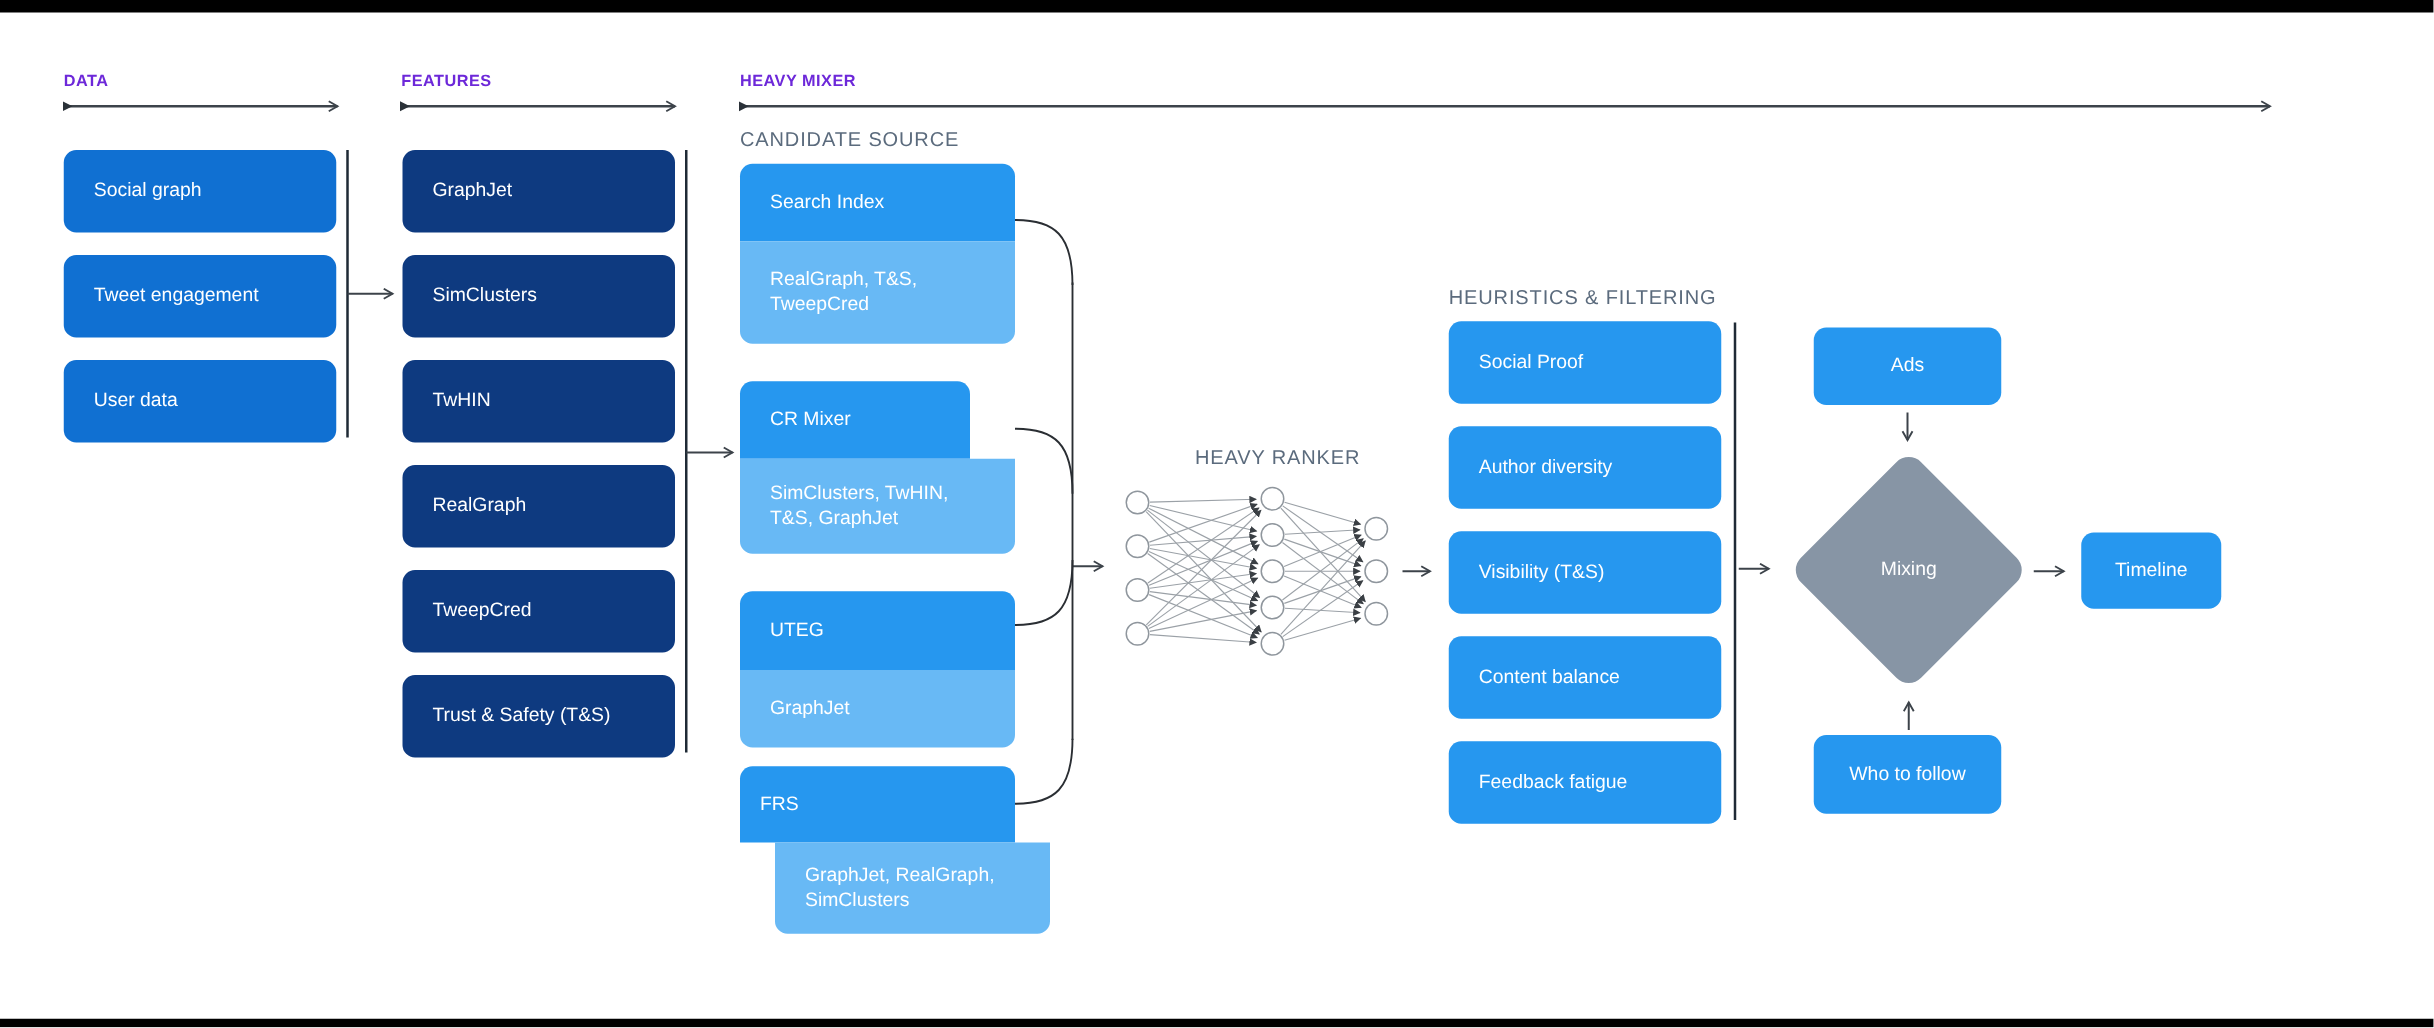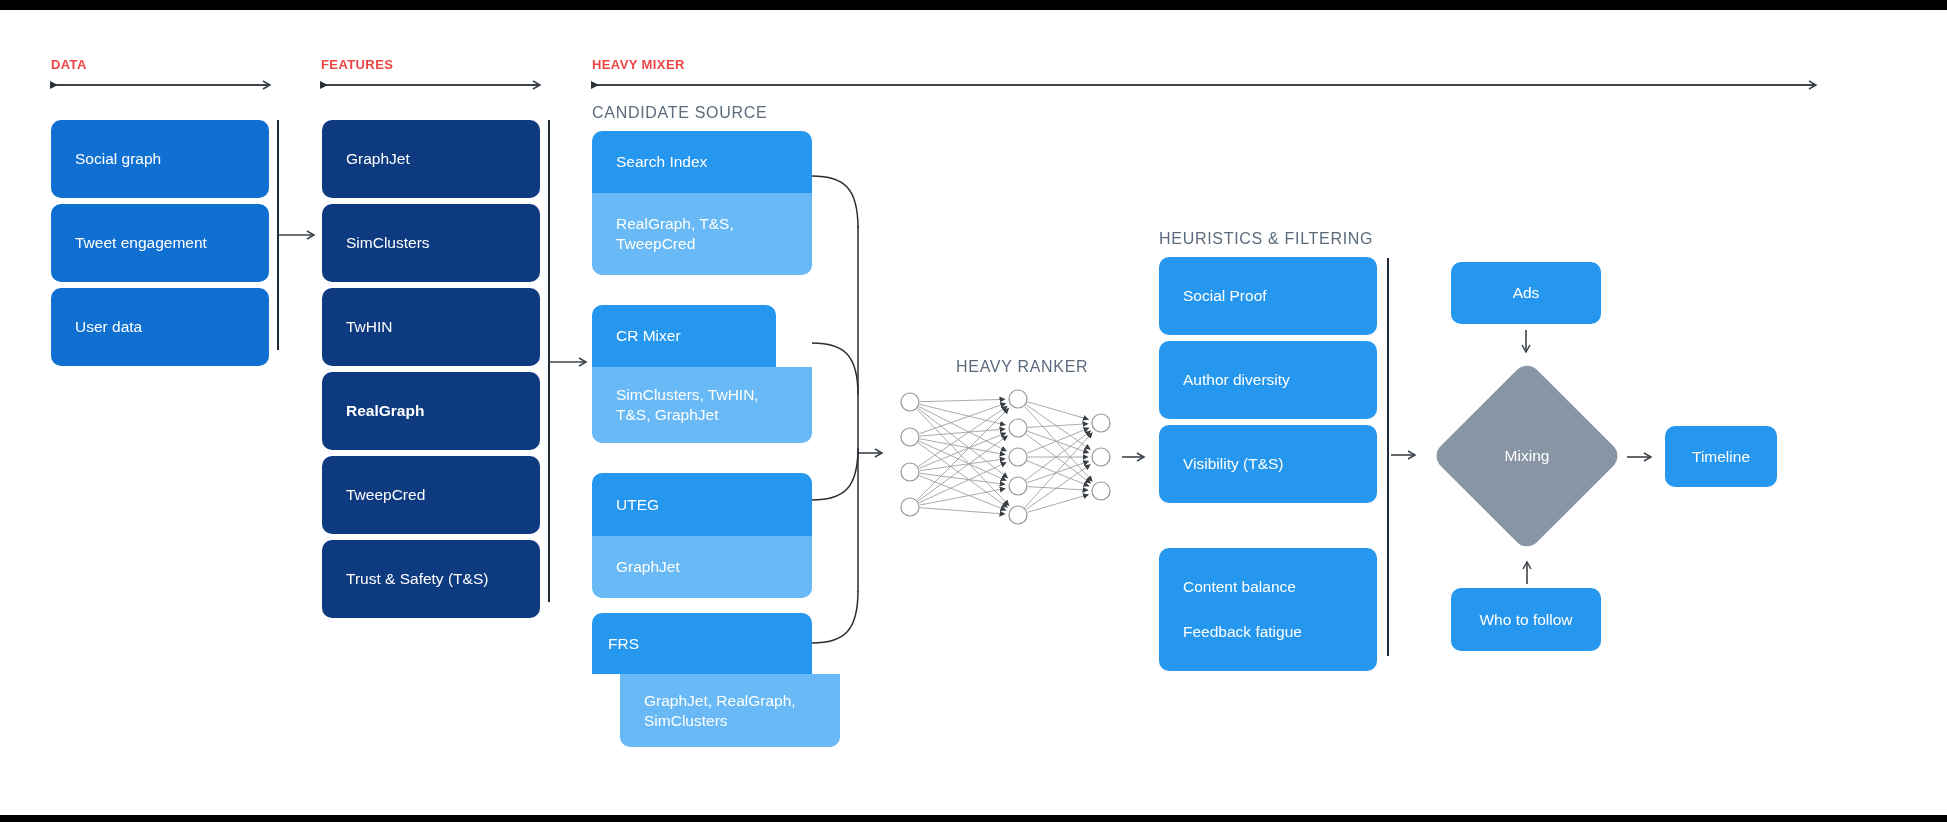--- a/index.html
+++ b/index.html
@@ -4,29 +4,29 @@
 <style>
   html,body{margin:0;padding:0;background:#fff;}
   #canvas{
     position:relative;width:1947px;height:822px;overflow:hidden;background:#ffffff;
     font-family:"Liberation Sans","DejaVu Sans",sans-serif;
   }
   .bar{position:absolute;left:0;width:1947px;background:#000;}
   #bar-top{top:0;height:10px;}
   #bar-bottom{top:815px;height:7px;}
 
-  .col-label{position:absolute;font-size:13px;font-weight:700;color:#ef4444;letter-spacing:.4px;}
+  .col-label{position:absolute;font-size:13px;font-weight:700;color:#6d28d9;letter-spacing:.4px;}
   .sub-label{position:absolute;font-size:16px;font-weight:500;color:#5b6b7d;letter-spacing:.7px;}
 
   .box{
     position:absolute;border-radius:10px;color:#fff;font-size:15.5px;
     display:flex;align-items:center;padding:0 24px;box-sizing:border-box;line-height:20px;
   }
   .w-std{width:218px;}
-  .h-std{height:78px;}
+  .h-std{height:66px;}
   .blue-med{background:#1070d2;}
   .navy{background:#0e3a80;}
   .blue-bright{background:#2697ef;}
   .blue-light{background:#68b9f5;}
   .center{justify-content:center;padding:0;text-align:left;}
 
   .cand-head{border-radius:10px 10px 0 0;}
   .cand-sub{border-radius:0 0 10px 10px;}
 
   #diamond{
@@ -135,21 +135,21 @@
 
   <div class="col-label" style="left:51px;top:57px;">DATA</div>
   <div class="box w-std h-std blue-med" style="left:51px;top:120px;">Social graph</div>
   <div class="box w-std h-std blue-med" style="left:51px;top:204px;">Tweet engagement</div>
   <div class="box w-std h-std blue-med" style="left:51px;top:288px;">User data</div>
 
   <div class="col-label" style="left:321px;top:57px;">FEATURES</div>
   <div class="box w-std h-std navy" style="left:322px;top:120px;">GraphJet</div>
   <div class="box w-std h-std navy" style="left:322px;top:204px;">SimClusters</div>
   <div class="box w-std h-std navy" style="left:322px;top:288px;">TwHIN</div>
-  <div class="box w-std h-std navy" style="left:322px;top:372px;font-weight:bold;">RealGraph</div>
+  <div class="box w-std h-std navy" style="left:322px;top:372px;">RealGraph</div>
   <div class="box w-std h-std navy" style="left:322px;top:456px;">TweepCred</div>
   <div class="box w-std h-std navy" style="left:322px;top:540px;">Trust &amp; Safety (T&amp;S)</div>
 
   <div class="col-label" style="left:592px;top:57px;">HEAVY MIXER</div>
   <div class="sub-label" style="left:592px;top:104px;">CANDIDATE SOURCE</div>
 
   <div class="box blue-bright cand-head" style="left:592px;top:131px;width:220px;height:62px;">Search Index</div>
   <div class="box blue-light cand-sub" style="left:592px;top:193px;width:220px;height:82px;">RealGraph, T&amp;S, TweepCred</div>
 
   <div class="box blue-bright cand-head" style="left:592px;top:305px;width:184px;height:62px;">CR Mixer</div>
@@ -160,21 +160,21 @@
 
   <div class="box blue-bright cand-head" style="left:592px;top:613px;width:220px;height:61px;padding-left:16px;">FRS</div>
   <div class="box blue-light cand-sub" style="left:592px;top:674px;width:220px;height:73px;margin-left:28px;">GraphJet, RealGraph, SimClusters</div>
 
   <div class="sub-label" style="left:956px;top:358px;">HEAVY RANKER</div>
 
   <div class="sub-label" style="left:1159px;top:230px;">HEURISTICS &amp; FILTERING</div>
   <div class="box w-std h-std blue-bright" style="left:1159px;top:257px;">Social Proof</div>
   <div class="box w-std h-std blue-bright" style="left:1159px;top:341px;">Author diversity</div>
   <div class="box w-std h-std blue-bright" style="left:1159px;top:425px;">Visibility (T&amp;S)</div>
-  <div class="box w-std h-std blue-bright" style="left:1159px;top:509px;margin-top:39px;">Content balance</div>
+  <div class="box w-std h-std blue-bright" style="left:1159px;top:509px;">Content balance</div>
   <div class="box w-std h-std blue-bright" style="left:1159px;top:593px;">Feedback fatigue</div>
 
   <div class="box blue-bright center" style="left:1451px;top:262px;width:150px;height:62px;">Ads</div>
   <div id="diamond">
     <div class="inner">Mixing</div>
   </div>
   <div class="box blue-bright center" style="left:1451px;top:588px;width:150px;height:63px;">Who to follow</div>
   <div class="box blue-bright center" style="left:1665px;top:426px;width:112px;height:61px;">Timeline</div>
 </div>
 

